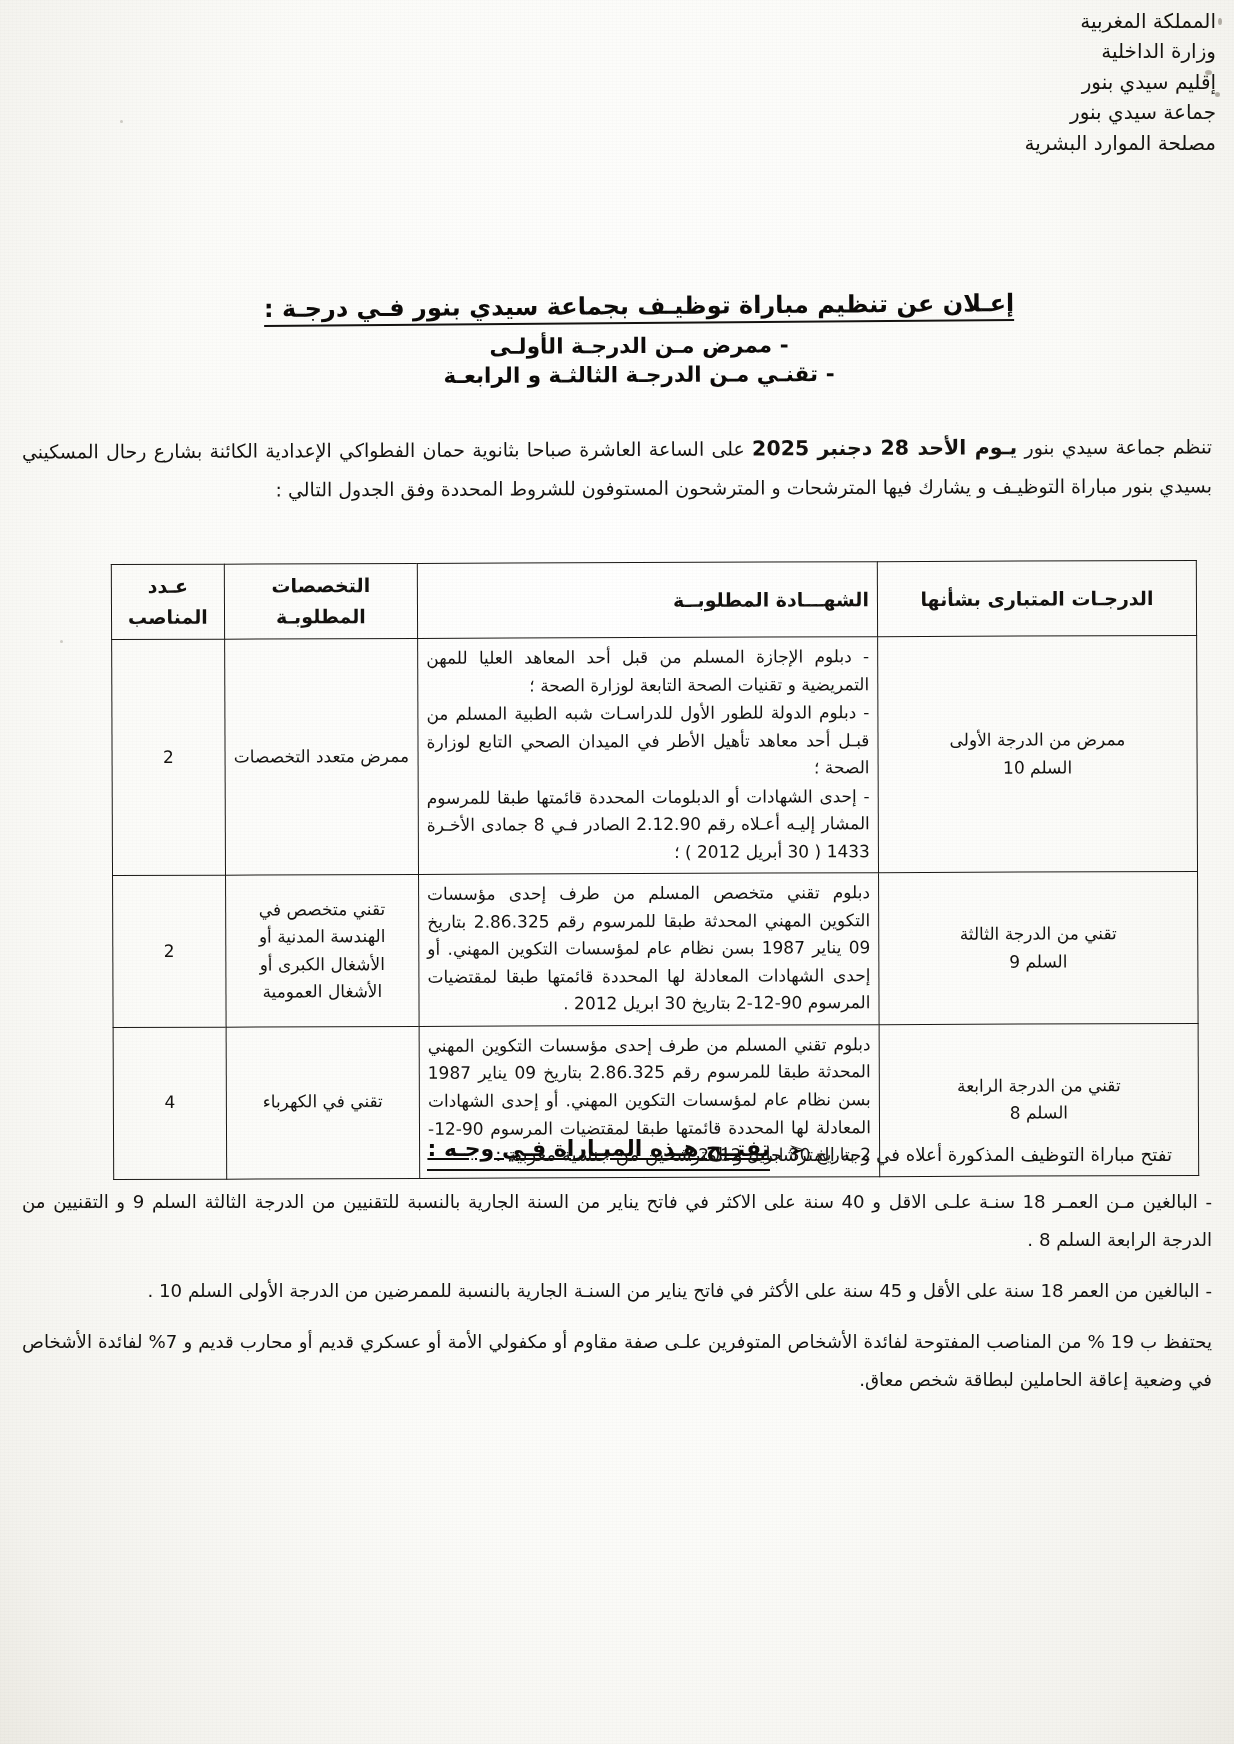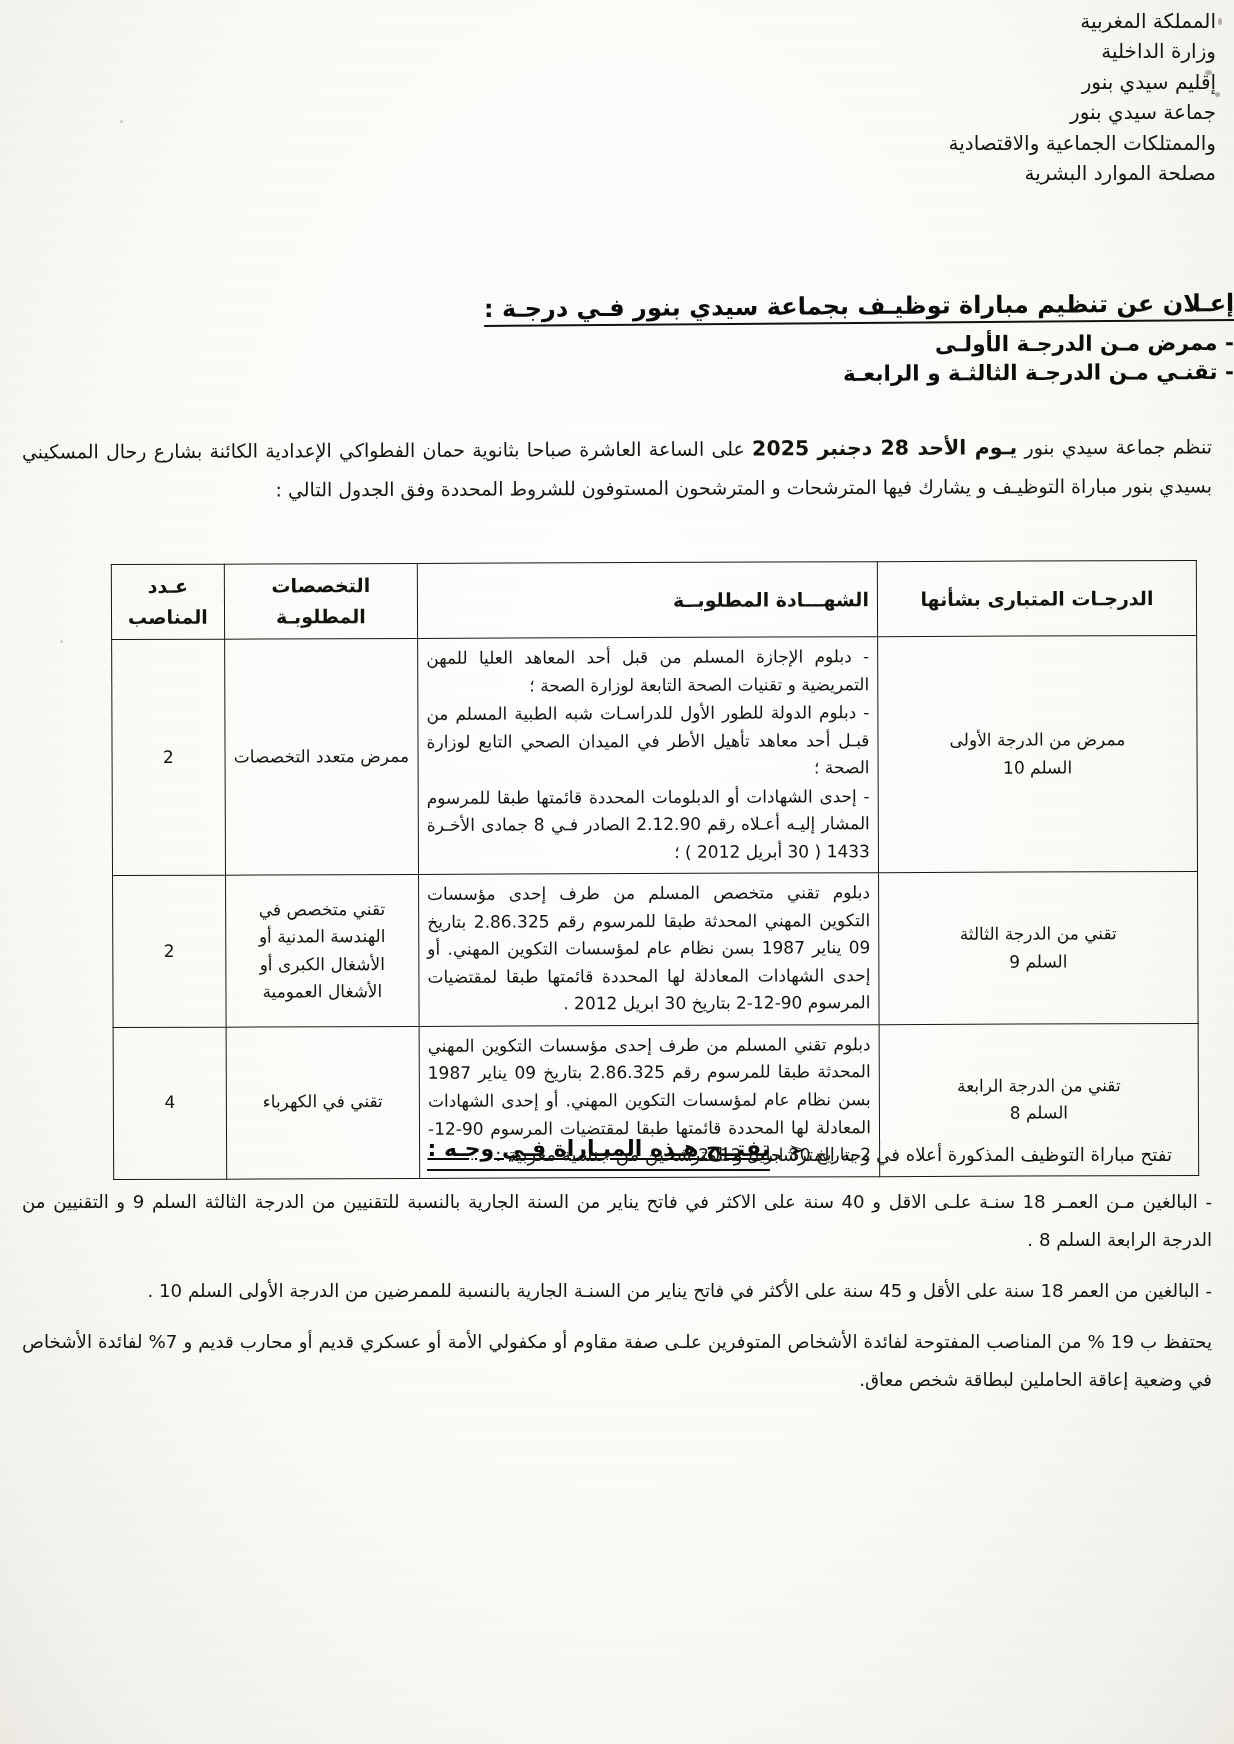--- a/index.html
+++ b/index.html
@@ -41,21 +41,21 @@
     line-height:1.52;
     letter-spacing:.2px;
     color:#16140f;
   }
   .letterhead div{white-space:nowrap;}
 
   
   .title-wrap{
     position:absolute;
     top:292px; left:0; right:0;
-    text-align:right;
+    text-align:center;
     margin-left:44px;
   }
   .main-title{
     font-weight:bold;
     font-size:24px;
     letter-spacing:.6px;
     display:inline-block;
     border-bottom:2.6px solid #141210;
     padding-bottom:2px;
     transform:rotate(-0.45deg);
@@ -165,21 +165,20 @@
   <div class="speck" style="top:70px;right:22px;width:7px;height:5px;"></div>
   <div class="speck" style="top:92px;right:14px;width:5px;height:5px;"></div>
   <div class="speck" style="top:120px;left:120px;width:3px;height:3px;opacity:.3;"></div>
   <div class="speck" style="top:640px;left:60px;width:3px;height:3px;opacity:.3;"></div>
 
   <div class="letterhead">
     <div>المملكة المغربية</div>
     <div>وزارة الداخلية</div>
     <div>إقليم سيدي بنور</div>
     <div>جماعة سيدي بنور</div>
-    <div>والممتلكات الجماعية والاقتصادية</div>
     <div>مصلحة الموارد البشرية</div>
   </div>
 
   <div class="title-wrap">
     <div class="main-title">إعـلان عن تنظيم مباراة توظيـف بجماعة سيدي بنور فـي درجـة :</div>
     <div class="sub-title">- ممرض مـن الدرجـة الأولـى</div>
     <div class="sub-title second">- تقنـي مـن الدرجـة الثالثـة و الرابعـة</div>
   </div>
 
   <div class="intro">

